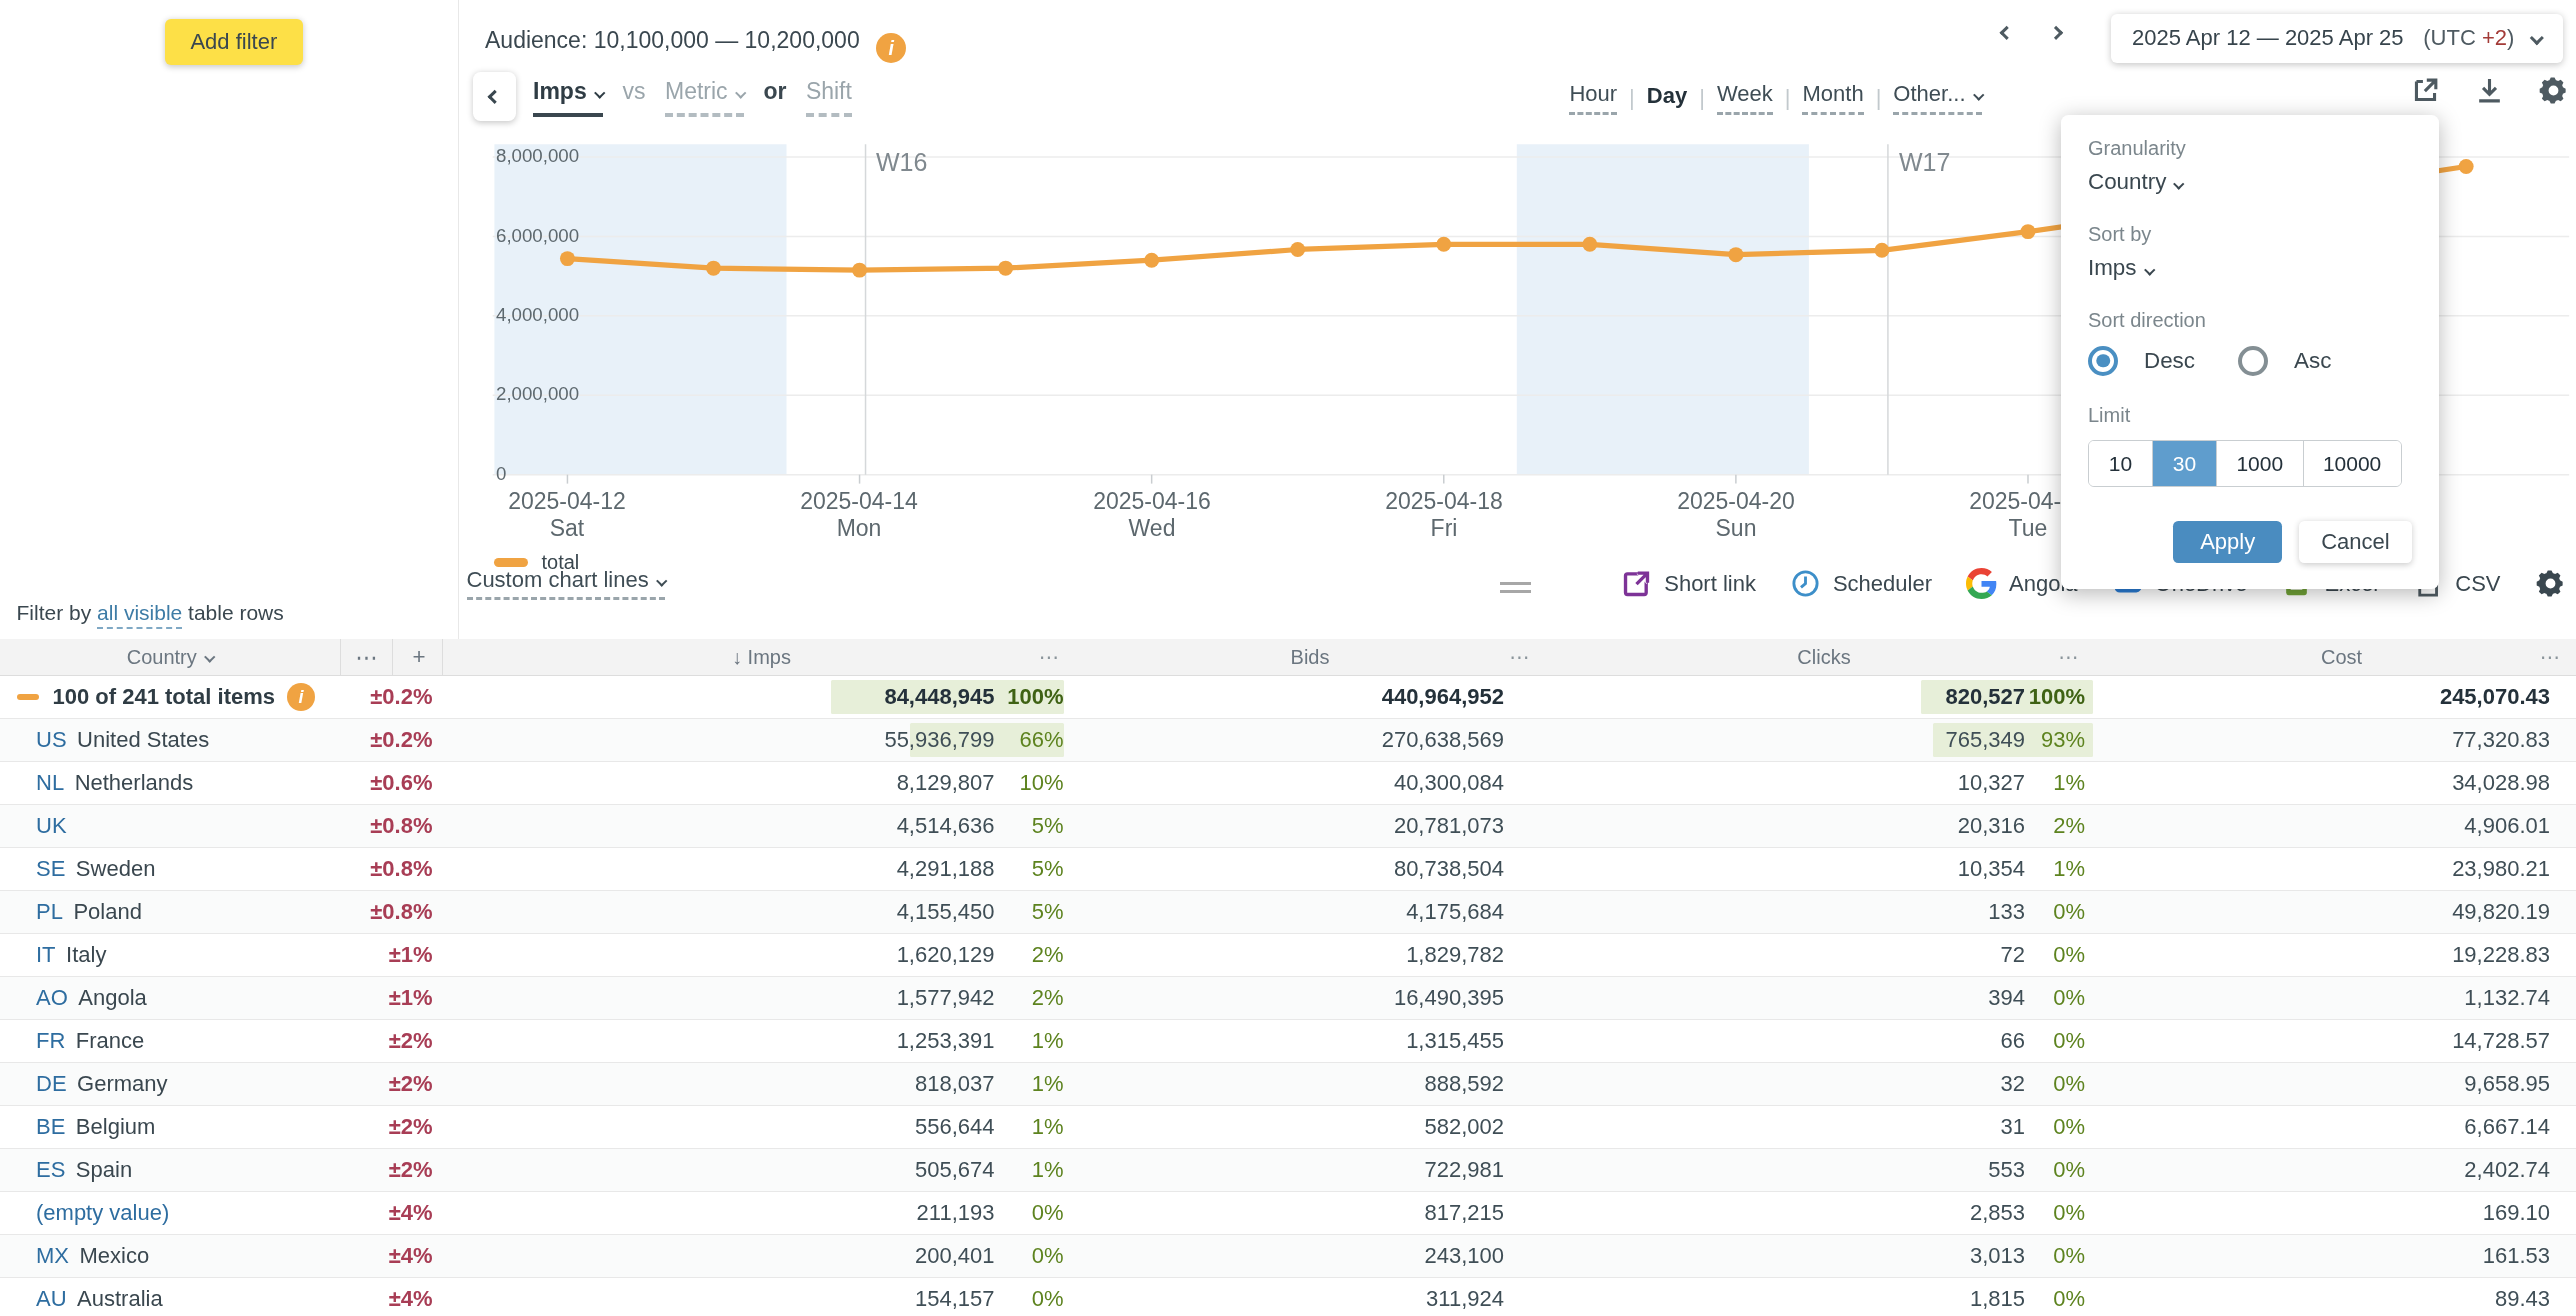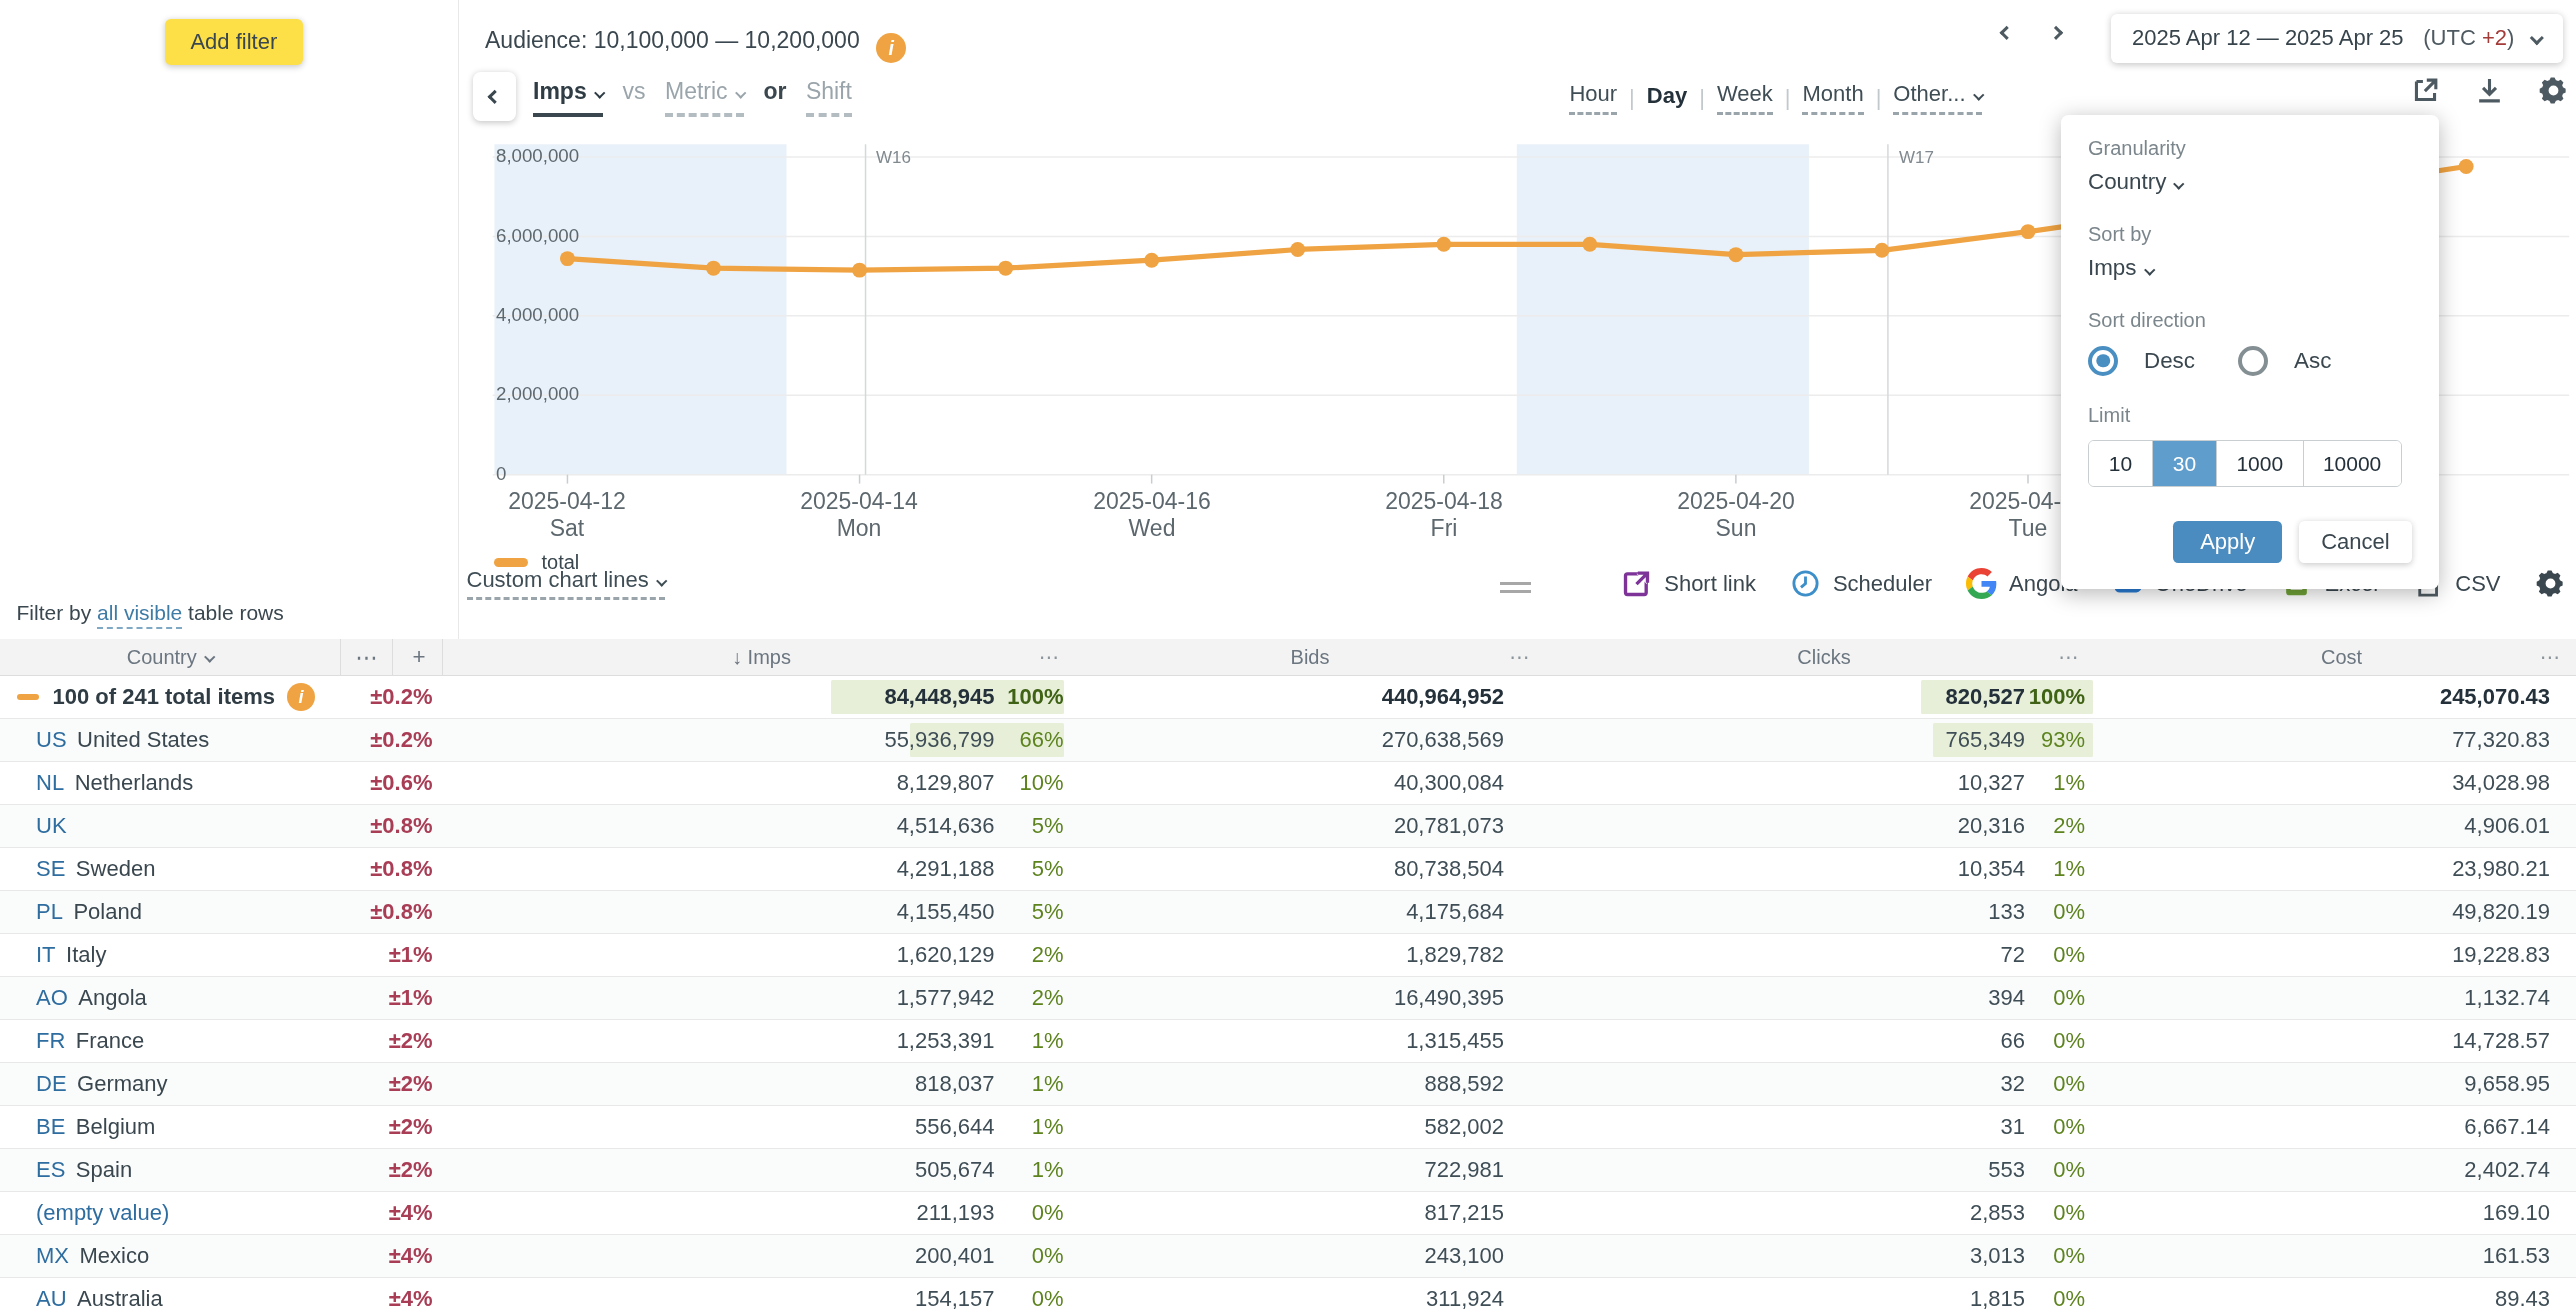--- a/index.html
+++ b/index.html
@@ -47,21 +47,21 @@
   .gran-tab { color:#3f4d55; border-bottom:3px dashed #9aa5ab; padding-bottom:4.5px; cursor:pointer; }
   .gran-tab.active { color:#24313a; font-weight:700; border-bottom:none; }
   .gran-sep { color:#c2c9cd; }
   .hdr-icons { position:absolute; top:75px; right:7.5px; display:flex; gap:33px; align-items:center; }
   .hdr-icons .icn { width:31px; height:31px; color:#4e5a61; cursor:pointer; }
   .icn svg { width:100%; height:100%; display:block; }
 
   
   .chart-svg { position:absolute; left:0; top:0; pointer-events:none; }
   .ylab { position:absolute; font-size:18.7px; color:#5d686e; transform:translateY(-54%); }
-  .wlab { position:absolute; font-size:17px; color:#80898f; }
+  .wlab { position:absolute; font-size:25px; color:#80898f; }
   .xlab { position:absolute; font-size:23px; color:#5d686e; text-align:center; transform:translateX(-50%); line-height:27px; }
   .legend { position:absolute; left:494px; top:551px; display:flex; align-items:center; gap:13.5px; font-size:20px; color:#3a474f; }
   .legend-chip { width:34px; height:8.2px; border-radius:4.5px; background:#f0a342; }
   .drag-handle { position:absolute; left:1500px; top:582px; width:31px; cursor:row-resize; }
   .drag-handle i { display:block; height:3px; background:#a7a7a7; margin-bottom:5.2px; }
 
   
   .toolbar { position:absolute; left:459px; top:559px; width:2117px; height:49px; display:flex; align-items:center;justify-content:space-between; }
   .ccl { margin-left:7.5px; font-size:22px; color:#3f4d55; border-bottom:3px dashed #9aa5ab; padding-bottom:4.5px; cursor:pointer; }
   .export { margin-left:auto; display:flex; align-items:center; gap:34px; padding-right:10.5px; }

